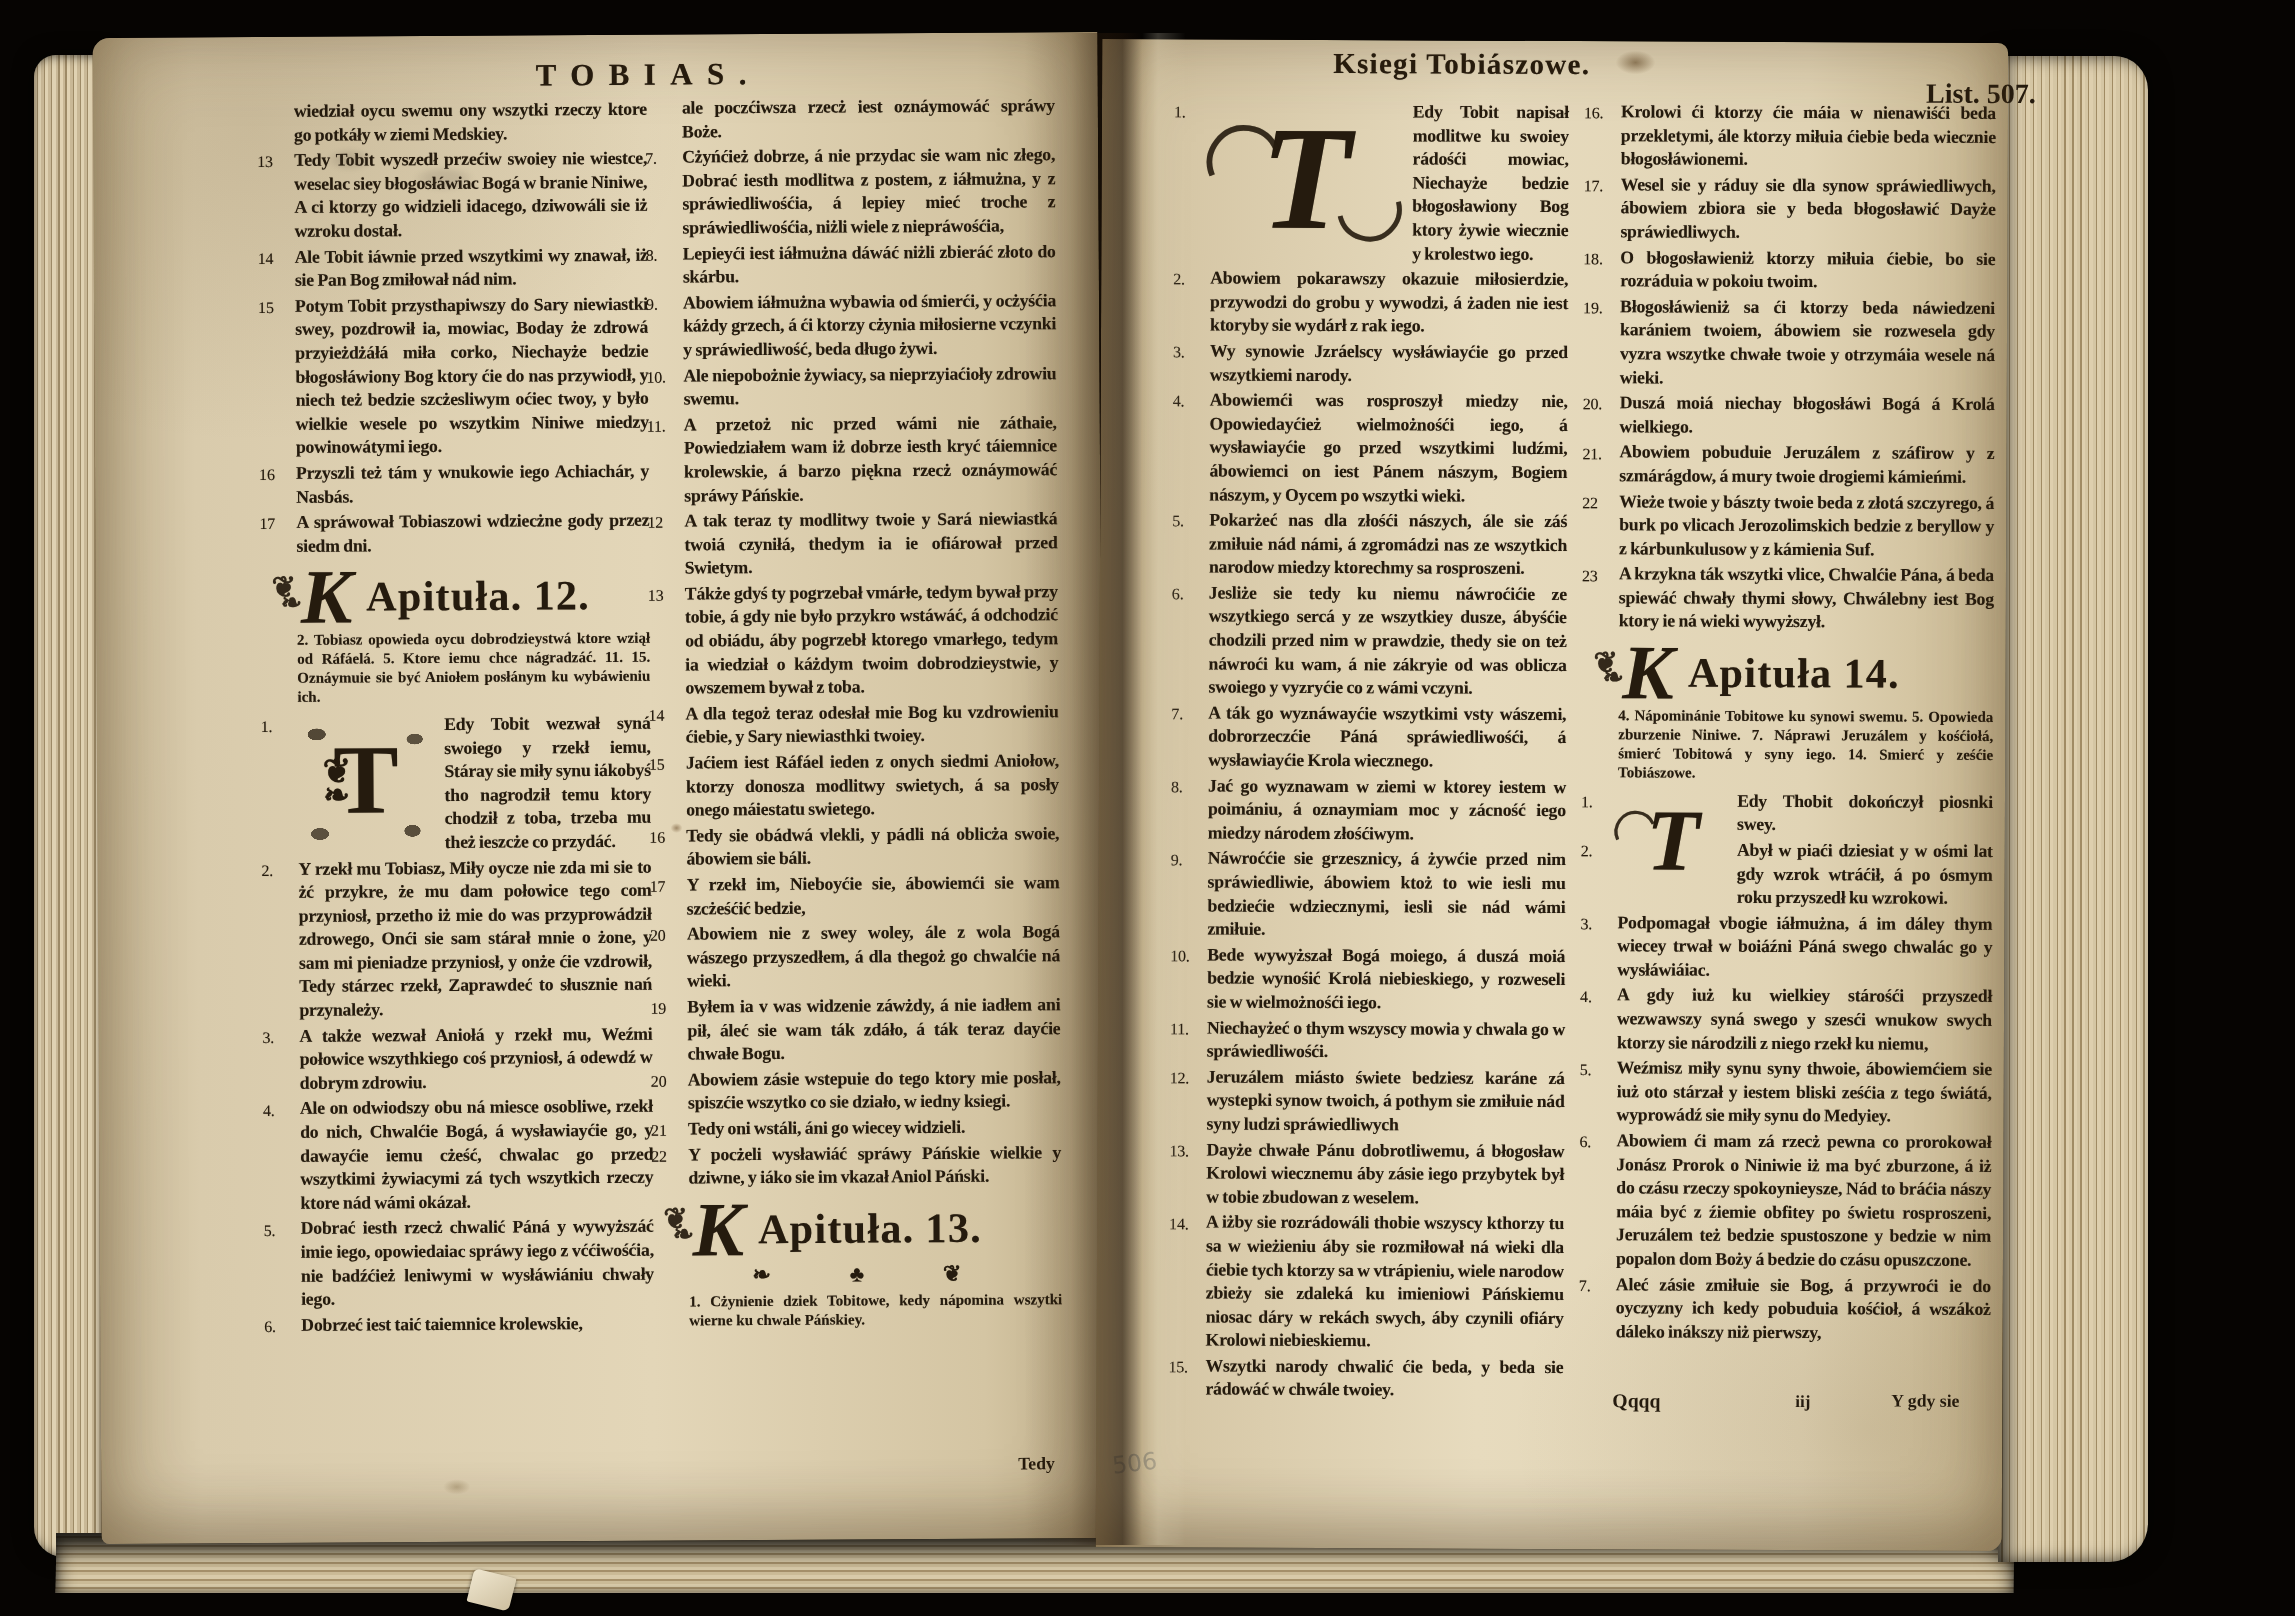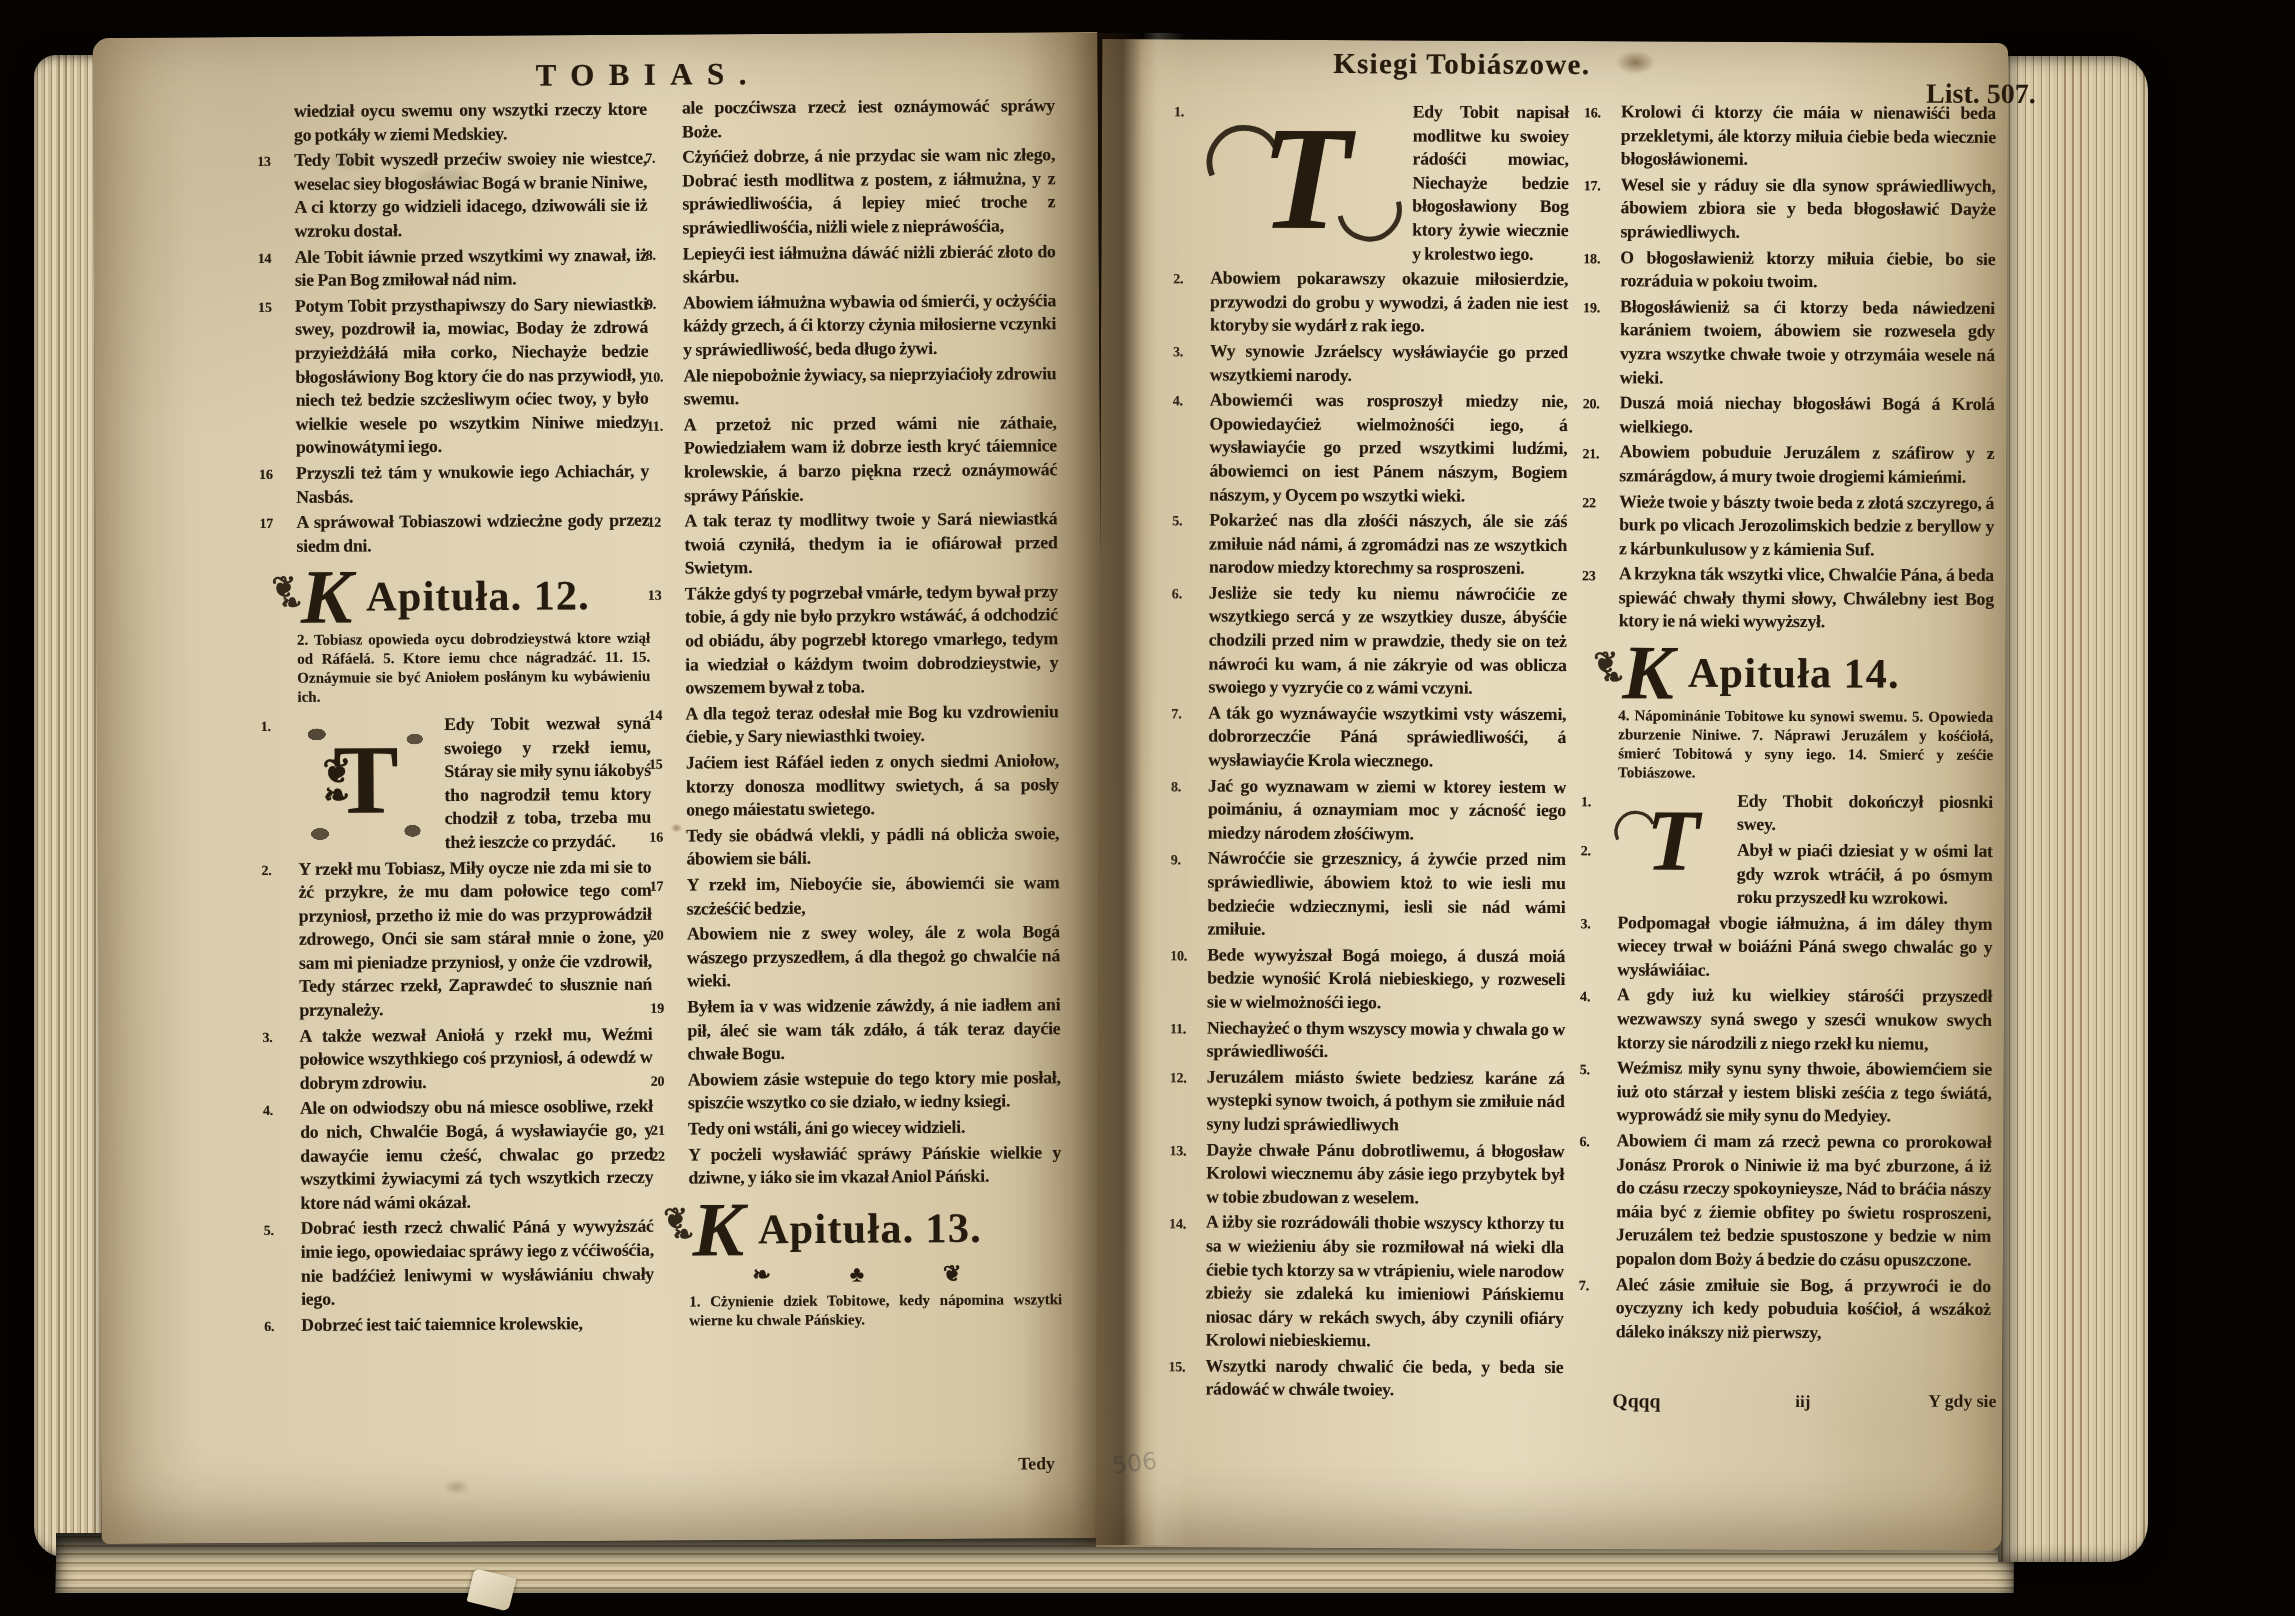--- a/index.html
+++ b/index.html
@@ -45,21 +45,21 @@
   .folio{position:absolute;left:824px;top:35px;font-size:28px;font-weight:700;white-space:nowrap;}
 
   .col{position:absolute;text-align:justify;font-weight:700;font-size:17.7px;line-height:23.6px;
        letter-spacing:-0.2px;word-spacing:-0.7px;text-shadow:0 0 0.7px rgba(37,27,14,.45);}
   .col-1{left:201px;top:63px;width:353px;}
   .col-2{left:589px;top:62px;width:373px;}
   .col-3{left:109px;top:60px;width:358px;}
   .col-4{left:519px;top:59px;width:375px;}
 
   .verse{position:relative;margin:0 0 2px 0;}
-  .vnum{position:absolute;left:-37px;top:1.3px;font-size:14px;font-weight:700;}
+  .vnum{position:absolute;left:-37px;top:1.3px;font-size:16px;font-weight:400;}
   .vtext{display:inline;}
 
   
   .chap{margin:9.2px 0 3.9px 0;white-space:nowrap;text-align:left;}
   .chap-init{display:inline-block;position:relative;font-size:77px;line-height:60px;
     font-style:italic;font-weight:700;margin:0 14.4px 0 3.9px;vertical-align:-11.8px;}
   .chap-init:before{content:"❦";position:absolute;left:-29px;top:-10.5px;font-size:29px;font-style:normal;opacity:.92;}
   .chap-init:after{content:"❧";position:absolute;left:-19.7px;bottom:-5.2px;font-size:25px;font-style:normal;opacity:.92;}
   .chap-label{font-size:42px;font-weight:700;letter-spacing:1.3px;}
   .fleurons{text-align:center;font-size:22px;letter-spacing:37px;margin:1.3px 0 5.2px 0;}
@@ -84,21 +84,21 @@
     transform:rotate(-14deg);opacity:.9;}
   .swash-small{width:110px;height:100px;margin:3.9px 9.2px 0 0;font-size:87px;line-height:93px;font-style:italic;}
   .swash-small:before{content:"◠";position:absolute;left:-7.9px;top:-11.8px;font-size:55px;font-style:normal;
     transform:rotate(-24deg);opacity:.9;}
 
   
   .catchword{position:absolute;font-size:17.7px;font-weight:700;}
   .page-left .catchword{left:917px;top:1421px;}
   .sig{position:absolute;left:516px;top:1348px;font-size:19.7px;font-weight:700;text-align:center;}
   .sig2{position:absolute;left:699px;top:1350px;font-size:17px;font-weight:700;}
-  .page-right .catchword{left:795px;top:1348px;width:105px;text-align:right;}
+  .page-right .catchword{left:795px;top:1348px;width:105px;}
   .pencil{position:absolute;left:15.7px;top:1410px;font-size:23.6px;font-weight:400;color:#8b8574;
     transform:rotate(-7deg);opacity:.75;font-family:"DejaVu Sans",sans-serif;}
 
   
   .stain{position:absolute;border-radius:50%;pointer-events:none;}
   .stain-a{left:1608px;top:46px;width:55px;height:33px;z-index:4;
     background:radial-gradient(closest-side,rgba(82,54,20,.55),rgba(82,54,20,0) 72%);}
   .stain-b{left:668px;top:821px;width:17px;height:14.4px;z-index:4;
     background:radial-gradient(closest-side,rgba(92,60,24,.5),transparent 70%);}
   .stain-c{left:336px;top:1440px;width:39px;height:22px;z-index:4;

